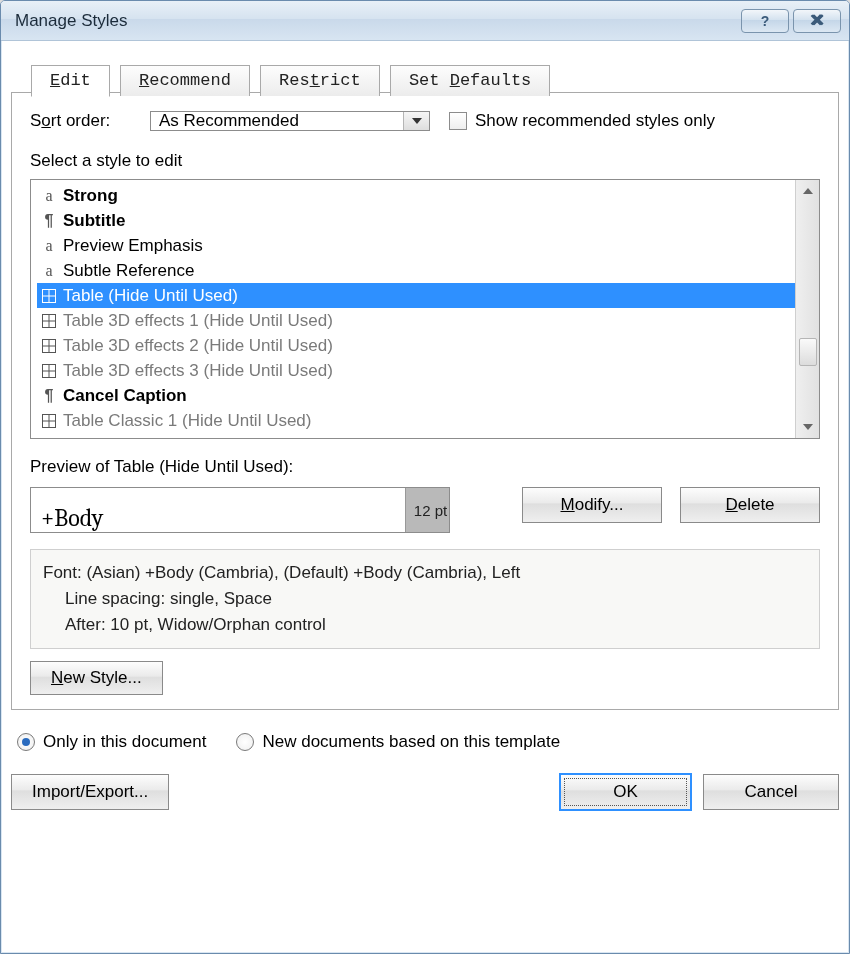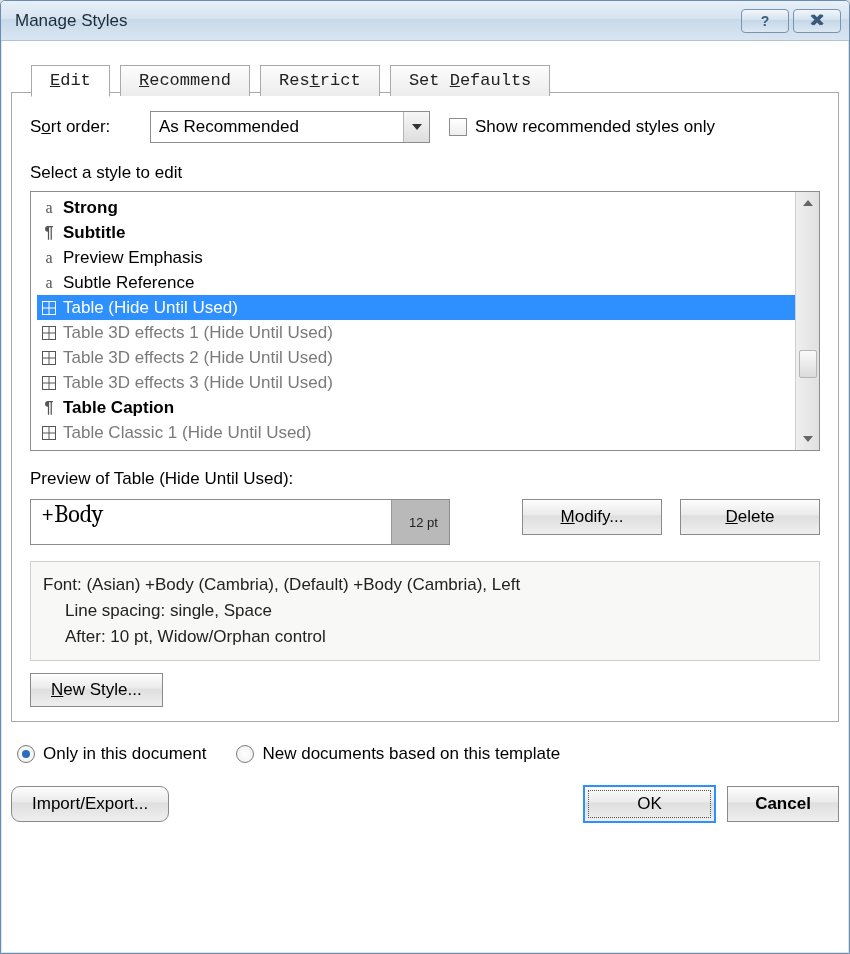--- a/index.html
+++ b/index.html
@@ -100,21 +100,21 @@
     border-top: none;
     padding: 18px 18px 14px 18px;
     margin: 0 0 0 0;
   }
   .row { display: flex; align-items: center; }
   .sort-label { width: 120px; }
   .select {
     display: inline-flex;
     align-items: center;
     border: 1px solid #8c8c8c;
-    height: 32px;
+    height: 20px;
     background: #fff;
     width: 280px;
     position: relative;
     padding-left: 8px;
     font-size: 17px;
   }
   .select .arrow {
     position: absolute;
     right: 0; top: 0; bottom: 0; width: 26px;
     display:flex; align-items:center; justify-content:center;
@@ -164,29 +164,29 @@
   }
   .sb-thumb {
     width:18px; height:28px; border:1px solid #b5b5b5; border-radius:2px;
     background: linear-gradient(#fafafa,#dcdcdc);
     margin-bottom: 50px;
   }
   .sb-spacer { flex:1; display:flex; align-items:flex-end; justify-content:center;}
   .preview-label { margin-top: 18px; }
   .preview-row { display:flex; align-items:stretch; margin-top:10px; gap:0;}
   .preview-box {
-    display:flex; align-items:flex-start;
+    display:flex; align-items:flex-end;
     border:1px solid #8c8c8c; height:46px; flex: 0 0 420px; position:relative;
   }
   .preview-font { flex:1; padding-left:10px; font-size:24px; font-family: Cambria, Georgia, serif; }
   .preview-pt {
-    width:58px; height:100%;
+    width:44px; height:100%;
     background:#b9b9b9;
     display:flex; align-items:center; justify-content:center;
-    color:#222; font-size:13px; border-left:1px solid #989898;padding-left:6px;
+    color:#222; font-size:15px; border-left:1px solid #989898;padding-left:6px;
   }
   .btn {
     display:inline-flex; align-items:center; justify-content:center;
     border:1px solid #8a8a8a; height:36px;
     background: linear-gradient(#fdfdfd,#eaeaea 45%,#dedede 46%,#efefef);
     padding: 0 20px; font-size:17px; color:#000;
   }
   .btn.focus { outline: 2px solid #2e90ff; outline-offset: -1px; }
   .btn.dotted-inner::before{
     content:""; position:absolute; inset:3px; border:1px dotted #555;
@@ -332,21 +332,21 @@
                   <line x1="0.5" y1="7" x2="13.5" y2="7" stroke="currentColor"></line>
                   <line x1="7" y1="0.5" x2="7" y2="13.5" stroke="currentColor"></line>
                 </svg>
               </span>
               <span>Table 3D effects 3  (Hide Until Used)</span>
             </div>
             <div class="item bold">
               <span class="ico">
                 <span class="ico-para">¶</span>
               </span>
-              <span>Table Caption</span>
+              <span>Cancel Caption</span>
             </div>
             <div class="item gray">
               <span class="ico ico-grid">
                 <svg viewBox="0 0 14 14">
                   <rect x="0.5" y="0.5" width="13" height="13" fill="none" stroke="currentColor"></rect>
                   <line x1="0.5" y1="7" x2="13.5" y2="7" stroke="currentColor"></line>
                   <line x1="7" y1="0.5" x2="7" y2="13.5" stroke="currentColor"></line>
                 </svg>
               </span>
               <span>Table Classic 1  (Hide Until Used)</span>
@@ -416,28 +416,28 @@
           </span>
         <span>Only in this document</span>
       </label>
       <label class="radio">
         <span class="r"></span>
         <span>New documents based on this template</span>
       </label>
     </div>
 
     <div class="bottom-row">
-      <div class="btn" style="height:36px;border-radius:9px;">
+      <div class="btn" style="height:36px;">
         <span>Import/Export...</span>
       </div>
       <div class="spacer"></div>
       <div class="btn-wrap" style="position:relative;">
         <div class="btn focus dotted-inner" style="width:131px;position:relative;">
           <span>OK</span>
         </div>
       </div>
-      <div class="btn" style="width:112px;font-weight:bold;">
+      <div class="btn" style="width:136px;">
         <span>Cancel</span>
       </div>
     </div>
 
   </div>
 </div>
 
 </body></html>

